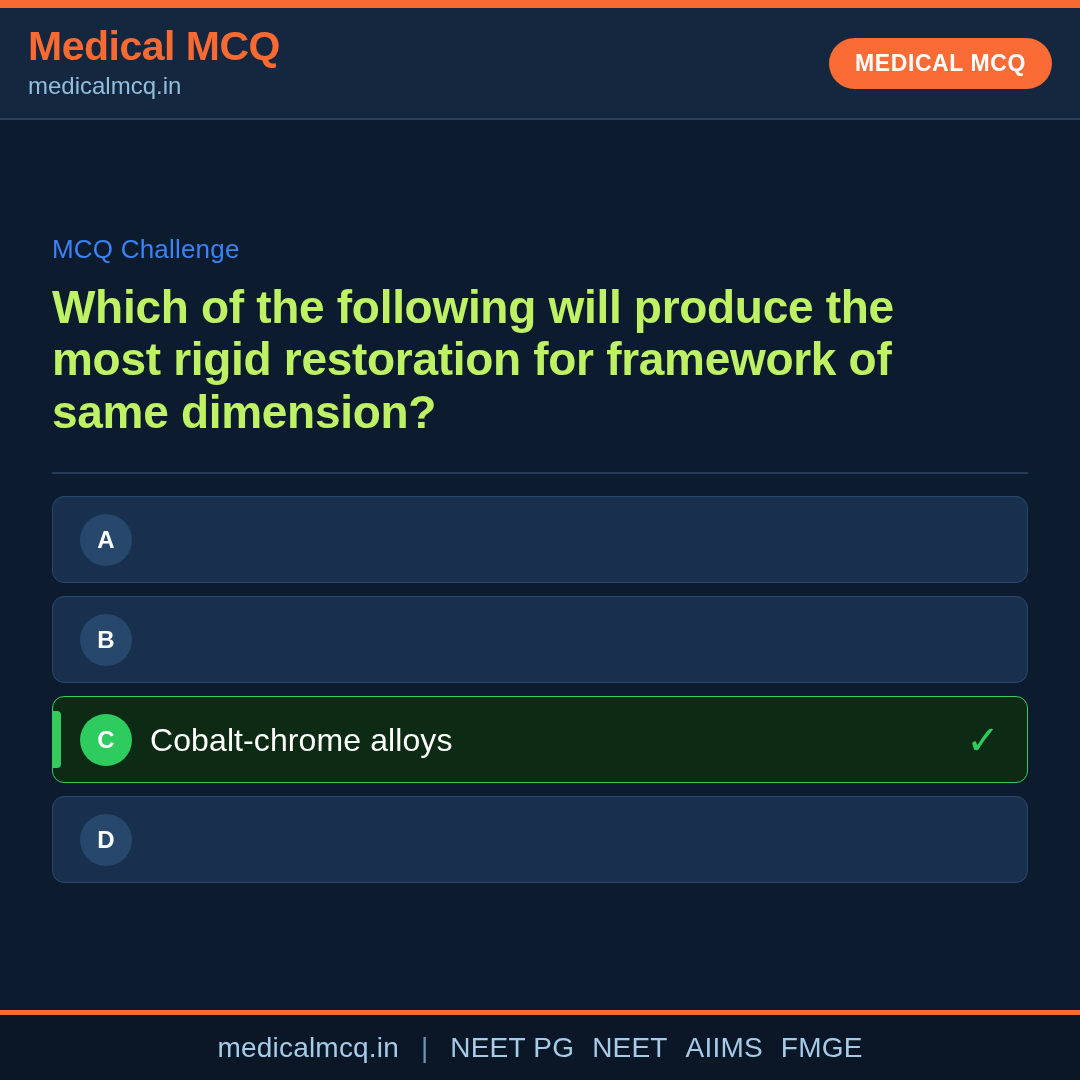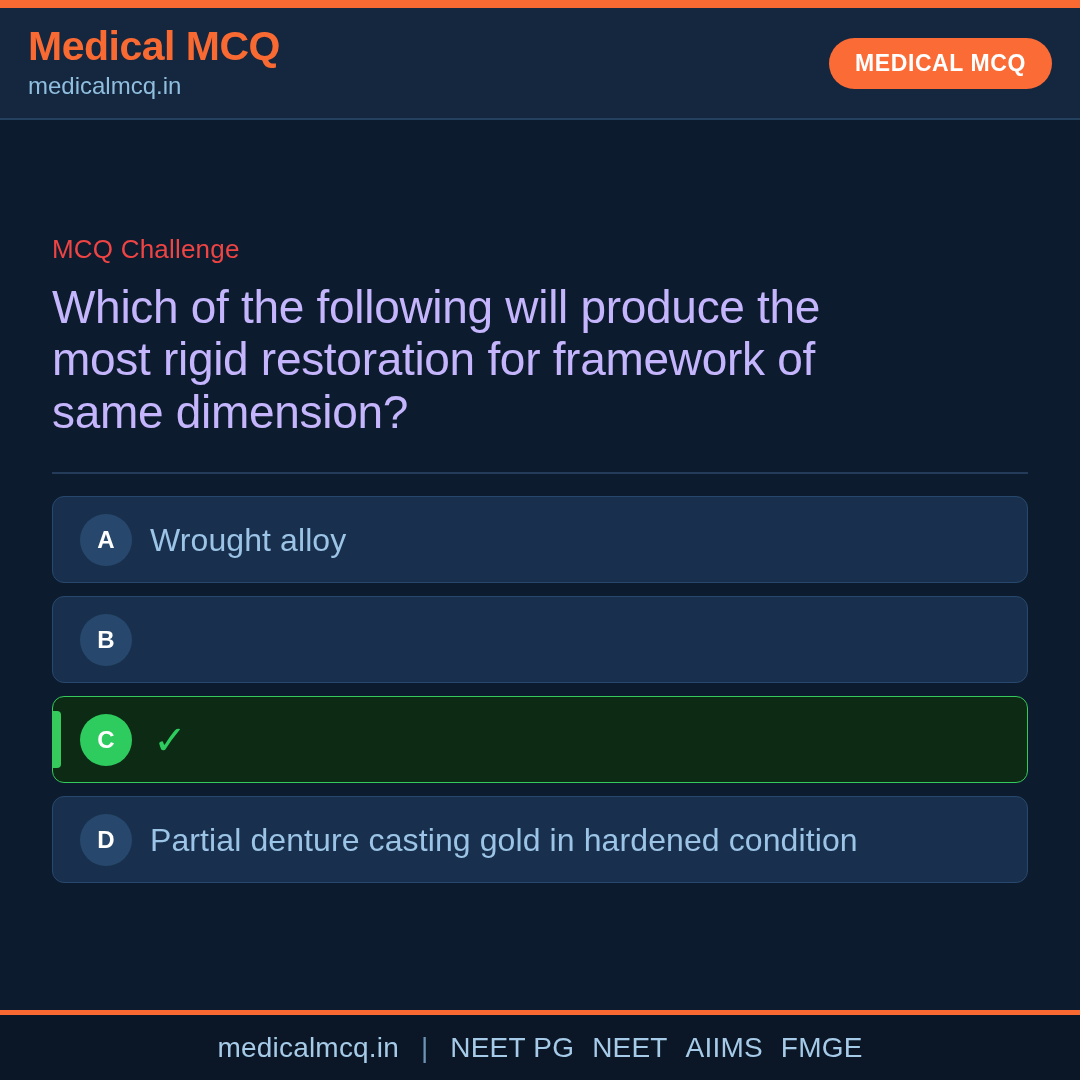--- a/index.html
+++ b/index.html
@@ -44,25 +44,25 @@
     white-space:nowrap;
   }
 
   
   .main {
     position:absolute; top:122px; left:0;
     width:1080px; height:888px;
     padding:112px 52px 0 52px;
   }
   .eyebrow {
-    font-size:26px; color:#ef4444;
+    font-size:26px; color:#3b82f6;
     letter-spacing:0.2px; margin-bottom:12px;
   }
   .question {
-    font-size:46px; font-weight:normal; color:#c4b5fd;
+    font-size:46px; font-weight:bold; color:#bef264;
     line-height:1.14; letter-spacing:-0.3px;
     max-width:860px;
     margin-top:16px;
   }
   .divider {
     margin-top:34px; margin-bottom:22px;
     height:2px; width:976px;
     background:#243B59;
   }
 
@@ -144,37 +144,36 @@
 </div>
 
 <div class="main">
   <div class="eyebrow">MCQ Challenge</div>
   <div class="question">Which of the following will produce the most rigid restoration for framework of same dimension?</div>
   <div class="divider"></div>
 
   <div class="options">
     <div class="option">
       <div class="badge">A</div>
-      <div class="opt-text">Wrought alloy</div>
       <div class="check"></div>
     </div>
 
     <div class="option">
       <div class="badge">B</div>
       <div class="check"></div>
     </div>
 
     <div class="option correct">
       <div class="badge">C</div>
+      <div class="opt-text">Cobalt-chrome alloys</div>
       <div class="check">✓</div>
     </div>
 
     <div class="option">
       <div class="badge">D</div>
-      <div class="opt-text">Partial denture casting gold in hardened condition</div>
       <div class="check"></div>
     </div>
   </div>
 </div>
 
 <div class="footer-rule"></div>
 <div class="footer">
   <span class="footer-text">medicalmcq.in</span>
   <span class="footer-sep">|</span>
   <span class="footer-exams">

